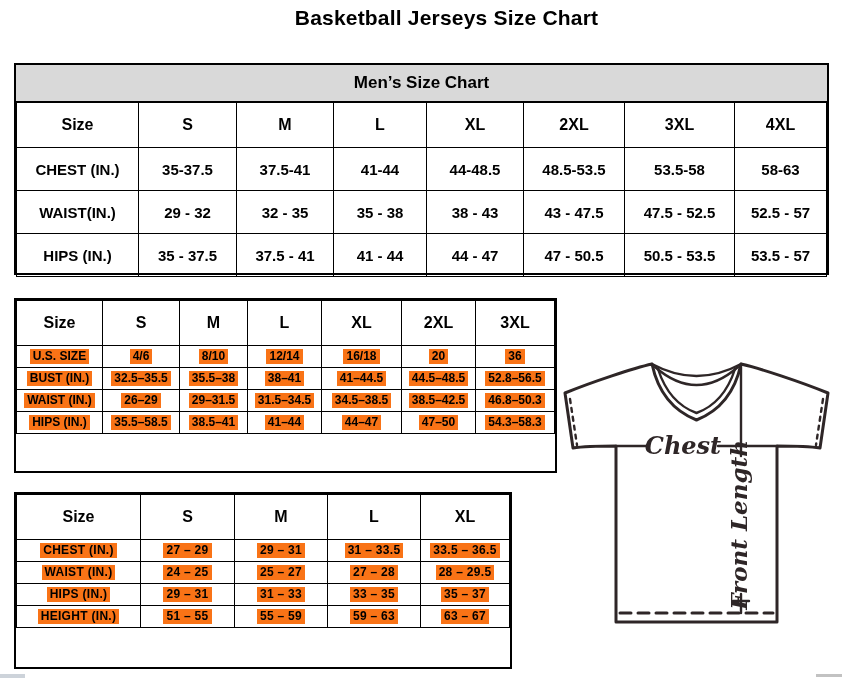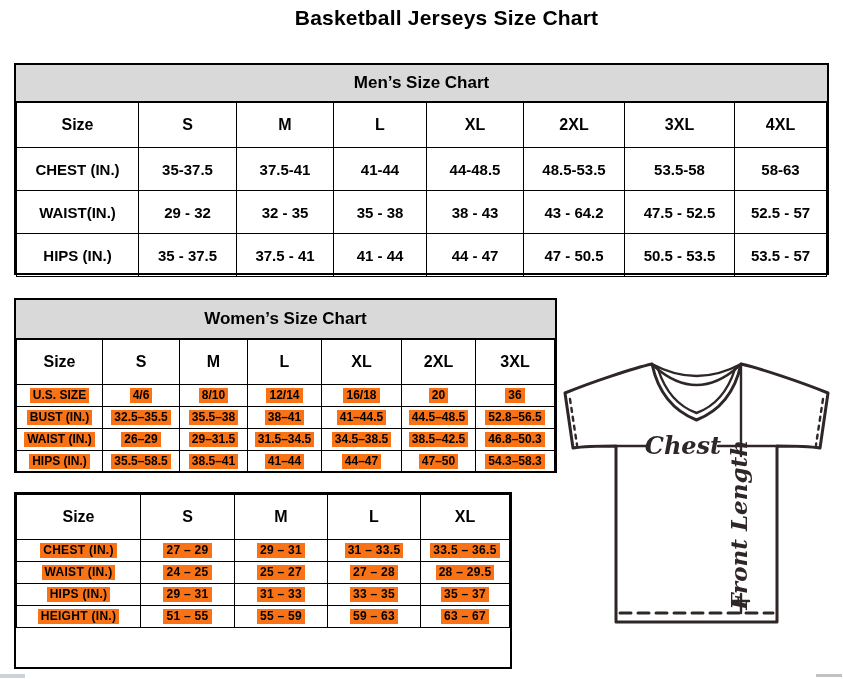--- a/index.html
+++ b/index.html
@@ -95,40 +95,39 @@
           <td>48.5-53.5</td>
           <td>53.5-58</td>
           <td>58-63</td>
         </tr>
         <tr>
           <th>WAIST(IN.)</th>
           <td>29 - 32</td>
           <td>32 - 35</td>
           <td>35 - 38</td>
           <td>38 - 43</td>
-          <td>43 - 64.2</td>
+          <td>43 - 47.5</td>
           <td>47.5 - 52.5</td>
           <td>52.5 - 57</td>
         </tr>
         <tr>
           <th>HIPS (IN.)</th>
           <td>35 - 37.5</td>
           <td>37.5 - 41</td>
           <td>41 - 44</td>
           <td>44 - 47</td>
           <td>47 - 50.5</td>
           <td>50.5 - 53.5</td>
           <td>53.5 - 57</td>
         </tr>
       </tbody>
     </table>
   </div>
 
   <div class="panel womens">
-    <div class="panel-title">Women’s Size Chart</div>
     <table>
       <colgroup>
         <col style="width:86px">
           <col style="width:77px">
           <col style="width:68px">
           <col style="width:74px">
         <col style="width:80px">
           <col style="width:74px">
           <col>
       </colgroup>

